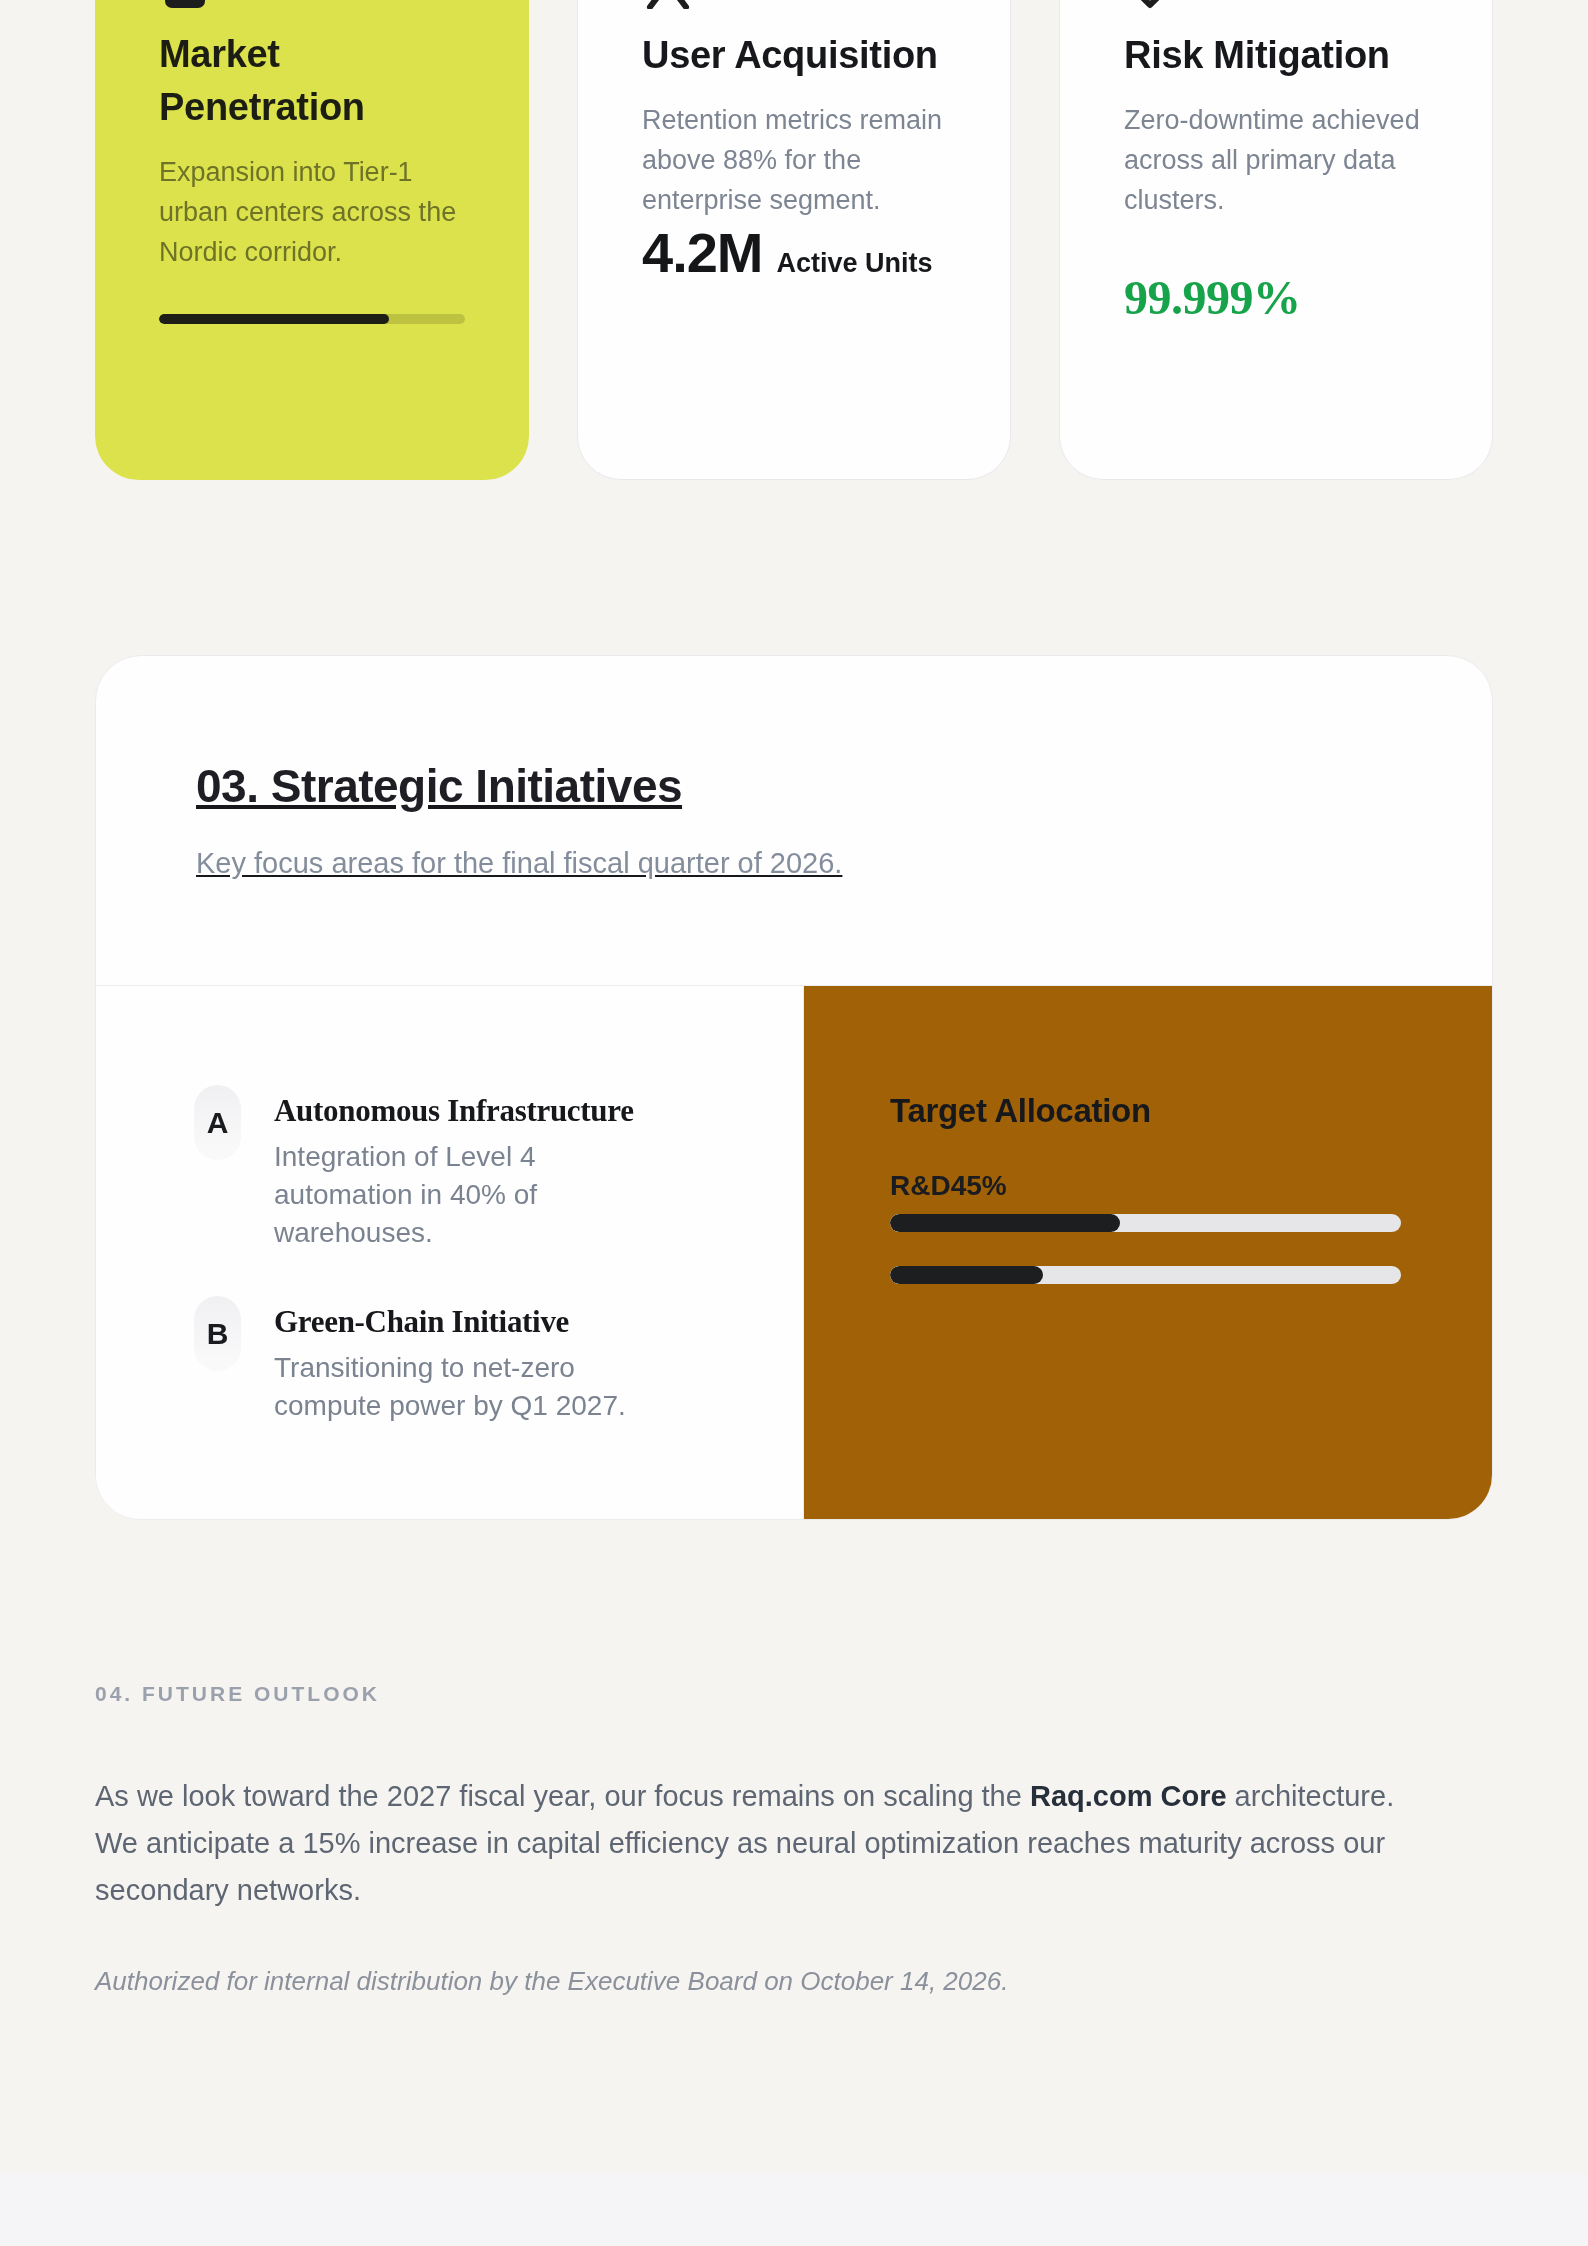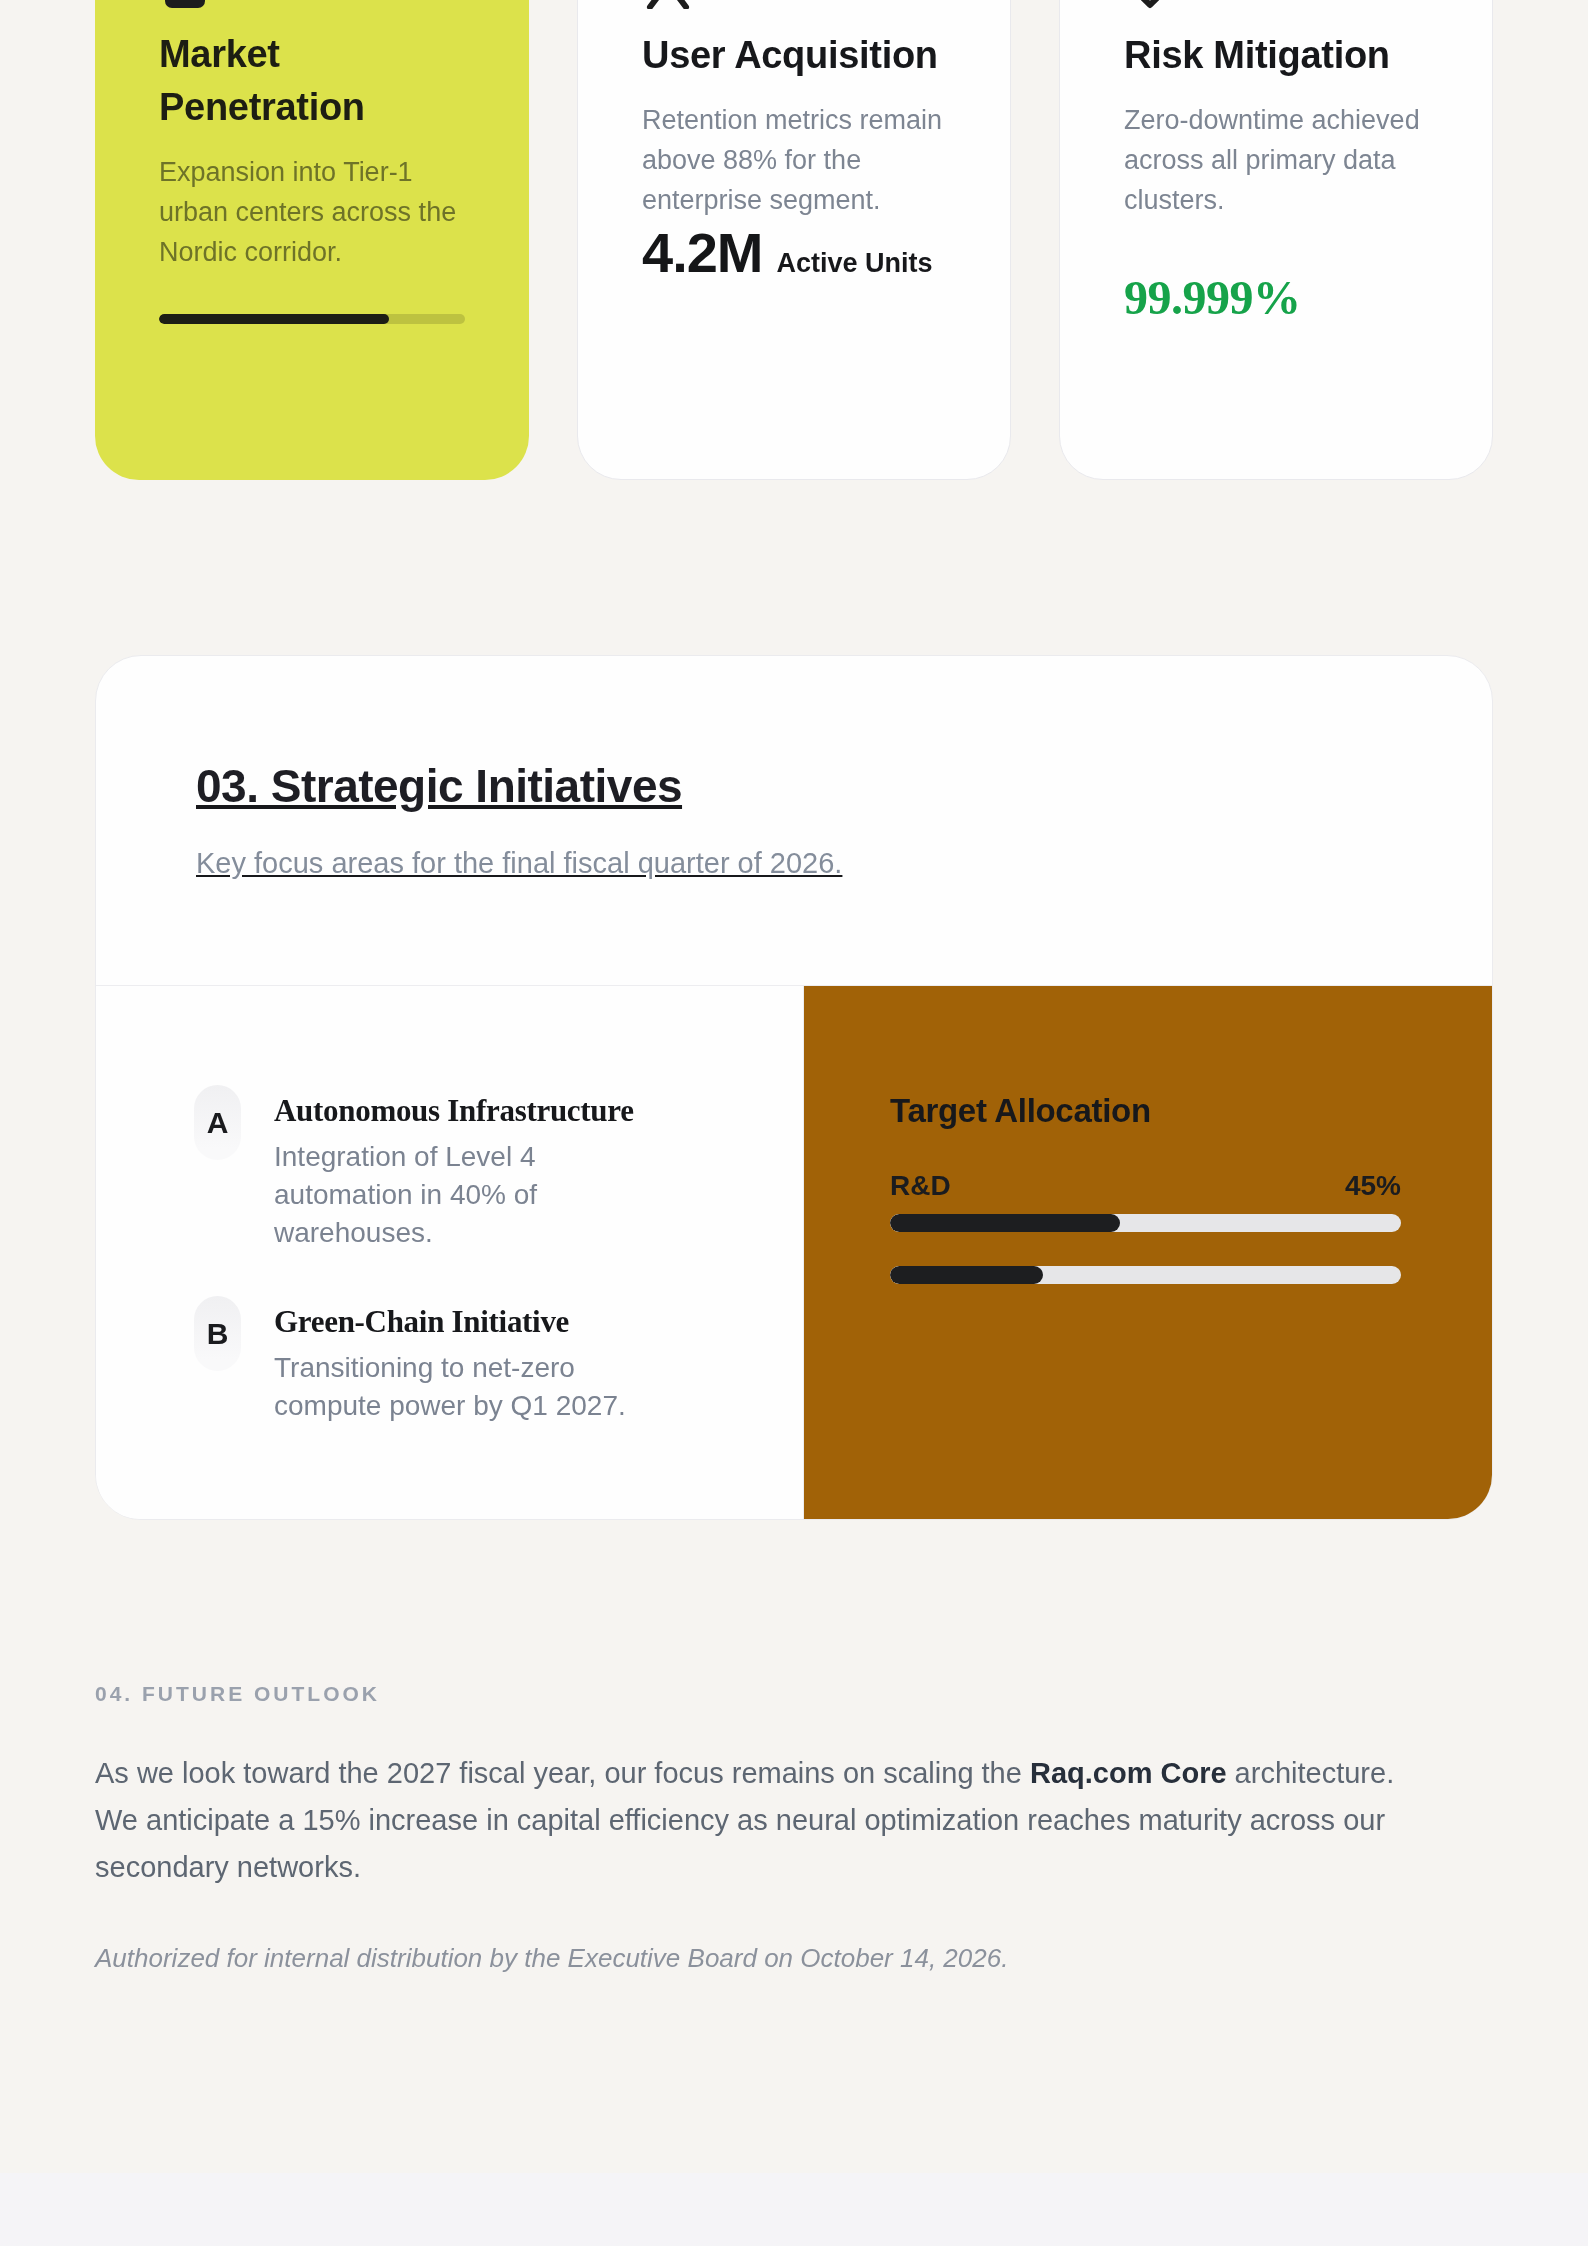--- a/index.html
+++ b/index.html
@@ -70,35 +70,35 @@
     display:flex; align-items:center; justify-content:center;
     font-size:30px; font-weight:bold; color:#1a1b1e;
   }
   .init-item-title { margin-top:8px; font-size:31px; font-weight:bold; letter-spacing:-0.3px; color:#17181b;font-family:Liberation Serif, serif; }
   .init-item-desc { margin-top:9px; font-size:28px; line-height:38px; color:#7b8391; max-width:400px; }
 
   .alloc-title { font-size:33px; font-weight:bold; letter-spacing:-0.3px; color:#17181b; }
   .alloc-row.first { margin-top:40px; }
   .alloc-row.second { margin-top:34px; }
   .alloc-labels {
-    display:flex; justify-content:space-between; align-items:baseline;
+    display:flex; align-items:baseline;
     font-size:28px; font-weight:bold; color:#1b1c1f;
   }
   .alloc-track {
     margin-top:12px; height:18px; border-radius:9px;
     background:#e6e6e8; overflow:hidden;
   }
   .alloc-fill { height:100%; border-radius:9px; background:#1d1e20; }
 
   
   .outlook { position:absolute; left:95px; top:1682px; width:1398px; }
   .outlook-label {
     font-size:21px; font-weight:bold; letter-spacing:3px; color:#9aa1ad;
   }
-  .outlook-par { margin-top:44px; font-size:29px; line-height:47px; color:#5d6672; max-width:1330px; }
+  .outlook-par { margin-top:67px; font-size:29px; line-height:47px; color:#5d6672; max-width:1330px; }
   .outlook-par strong { color:#272f3b; }
   .outlook-note { margin-top:52px; font-size:26px; font-style:italic; color:#8b919c; }
 
   
   .footer-strip {
     position:absolute; left:0; top:2173px; width:1588px; height:73px;
     background:#f5f4f7;
   }
 </style>
 </head>

